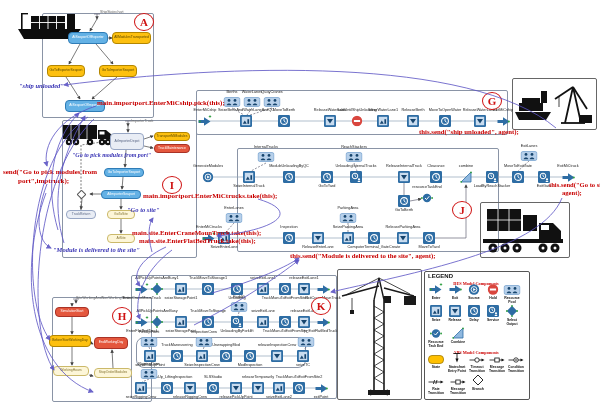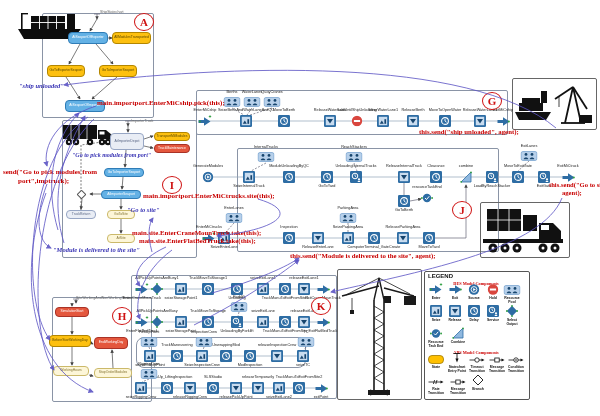--- a/index.html
+++ b/index.html
@@ -1000,21 +1000,21 @@
           <path d="M3.2 8.2 C3.2 5.8 7.8 5.8 7.8 8.2 Z"></path>
           <circle cx="11.5" cy="3.4" r="1.4"></circle>
           <path d="M9.2 8.2 C9.2 5.8 13.8 5.8 13.8 8.2 Z"></path>
         </g>
       </svg>
     </div>
     <div class="pool-label" style="left:124px;top:362px">RiggingCrew</div>
     <div class="an red" style="left:97px;top:99px;font-size:7px">main.importport.EnterMiCship.pick(this);</div>
     <div class="an red" style="left:3px;top:168px;font-size:7px">send("Go to pick modules from</div>
     <div class="an red" style="left:18px;top:177px;font-size:7px">port",imptruck);</div>
-    <div class="an red" style="left:143px;top:192px;font-size:7px">main.importport.EnterMiCtrucks.site(this);</div>
+    <div class="an red" style="left:143px;top:192px;font-size:7px">main.importport.EnterMiCtrucks.take(this);</div>
     <div class="an red" style="left:132px;top:229px;font-size:6.8px">main.site.EnterCraneMounTruck.take(this);</div>
     <div class="an red" style="left:139px;top:237px;font-size:6.8px">main.site.EnterFlatBedTruck.take(this);</div>
     <div class="an red" style="left:419px;top:128px;font-size:6.8px">this.send("ship unloaded", agent);</div>
     <div class="an red" style="left:549px;top:181px;font-size:6.6px">this.send("Go to site",</div>
     <div class="an red" style="left:562px;top:189px;font-size:6.6px">agent);</div>
     <div class="an red" style="left:290px;top:252px;font-size:6.8px">this.send("Module is delivered to the site", agent);</div>
     <div class="an blue" style="left:19px;top:82px;font-size:6.5px">"ship unloaded"</div>
     <div class="an blue" style="left:72px;top:152px;font-size:6px">"Go to pick modules from port"</div>
     <div class="an blue" style="left:127px;top:206px;font-size:6.5px">"Go to site"</div>
     <div class="an blue" style="left:53px;top:246px;font-size:6.5px">"Module is delivered to the site"</div>

